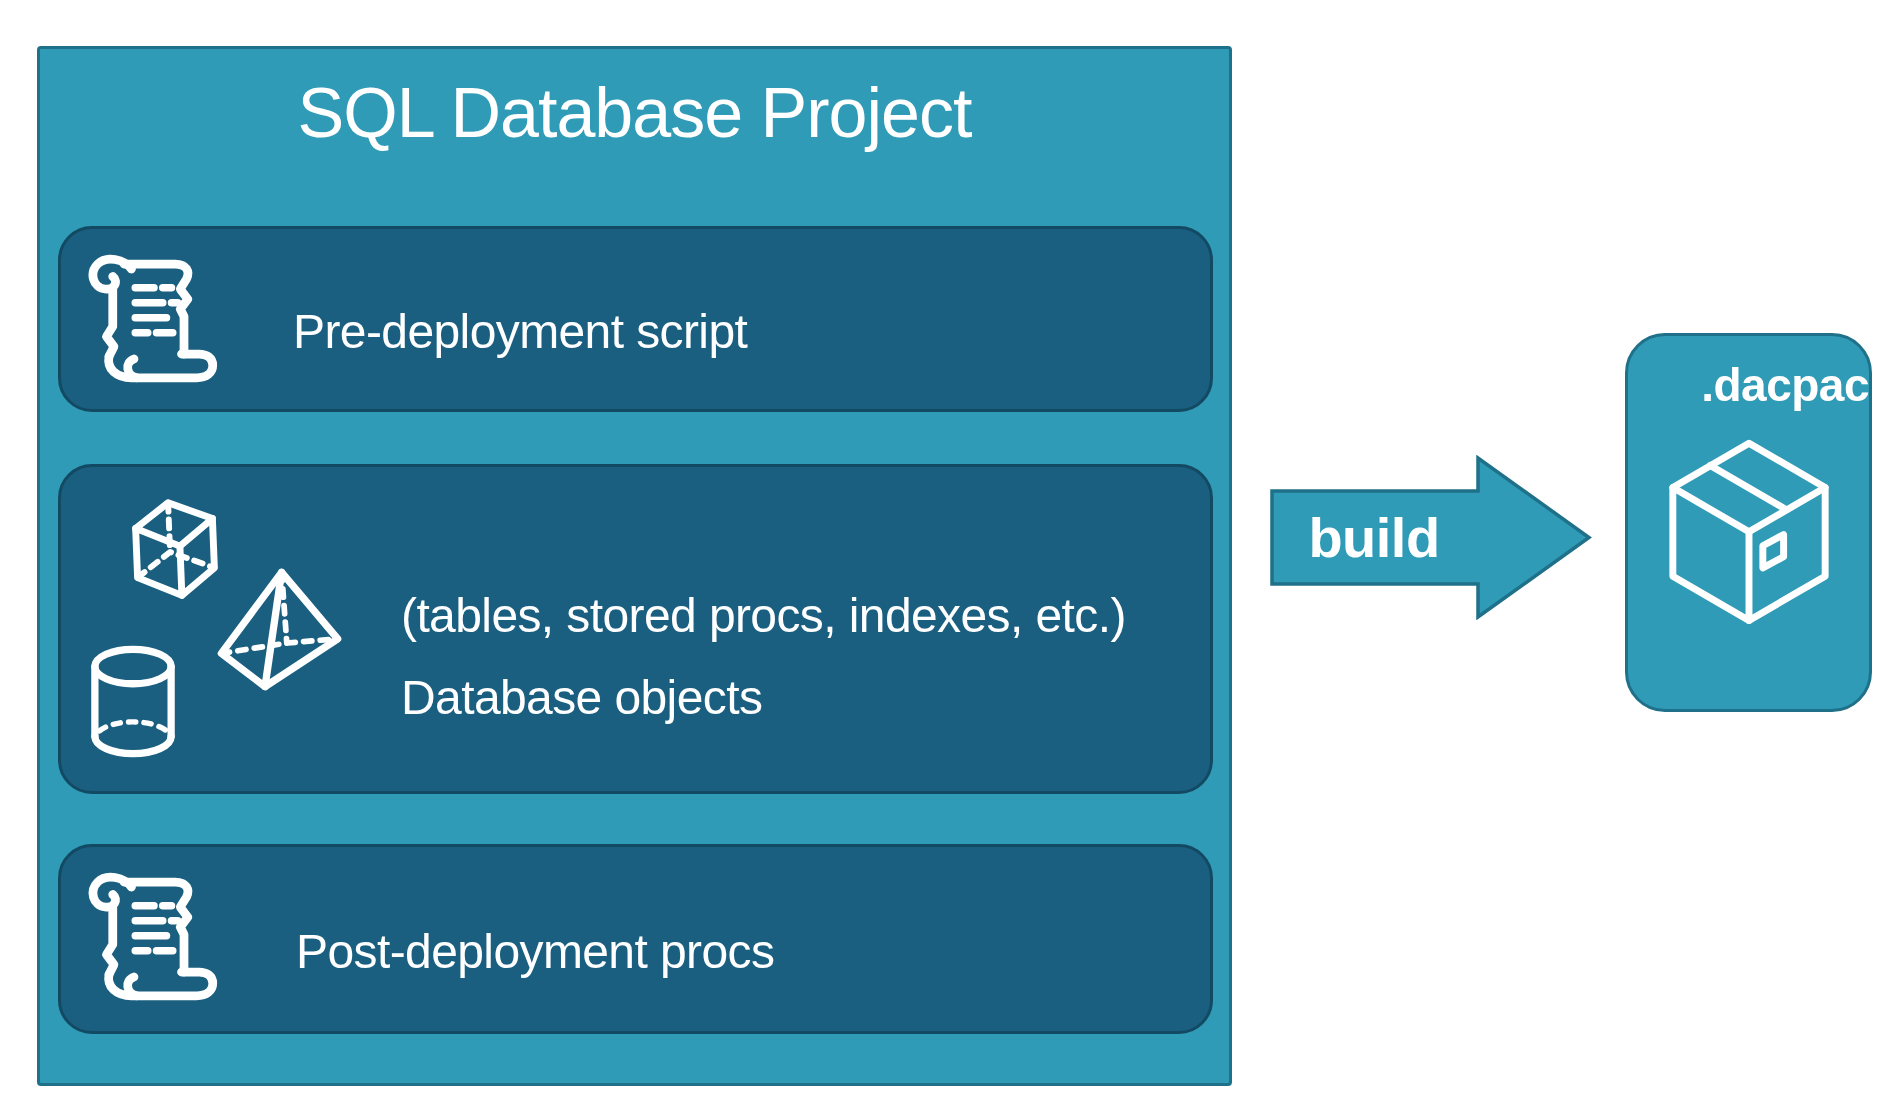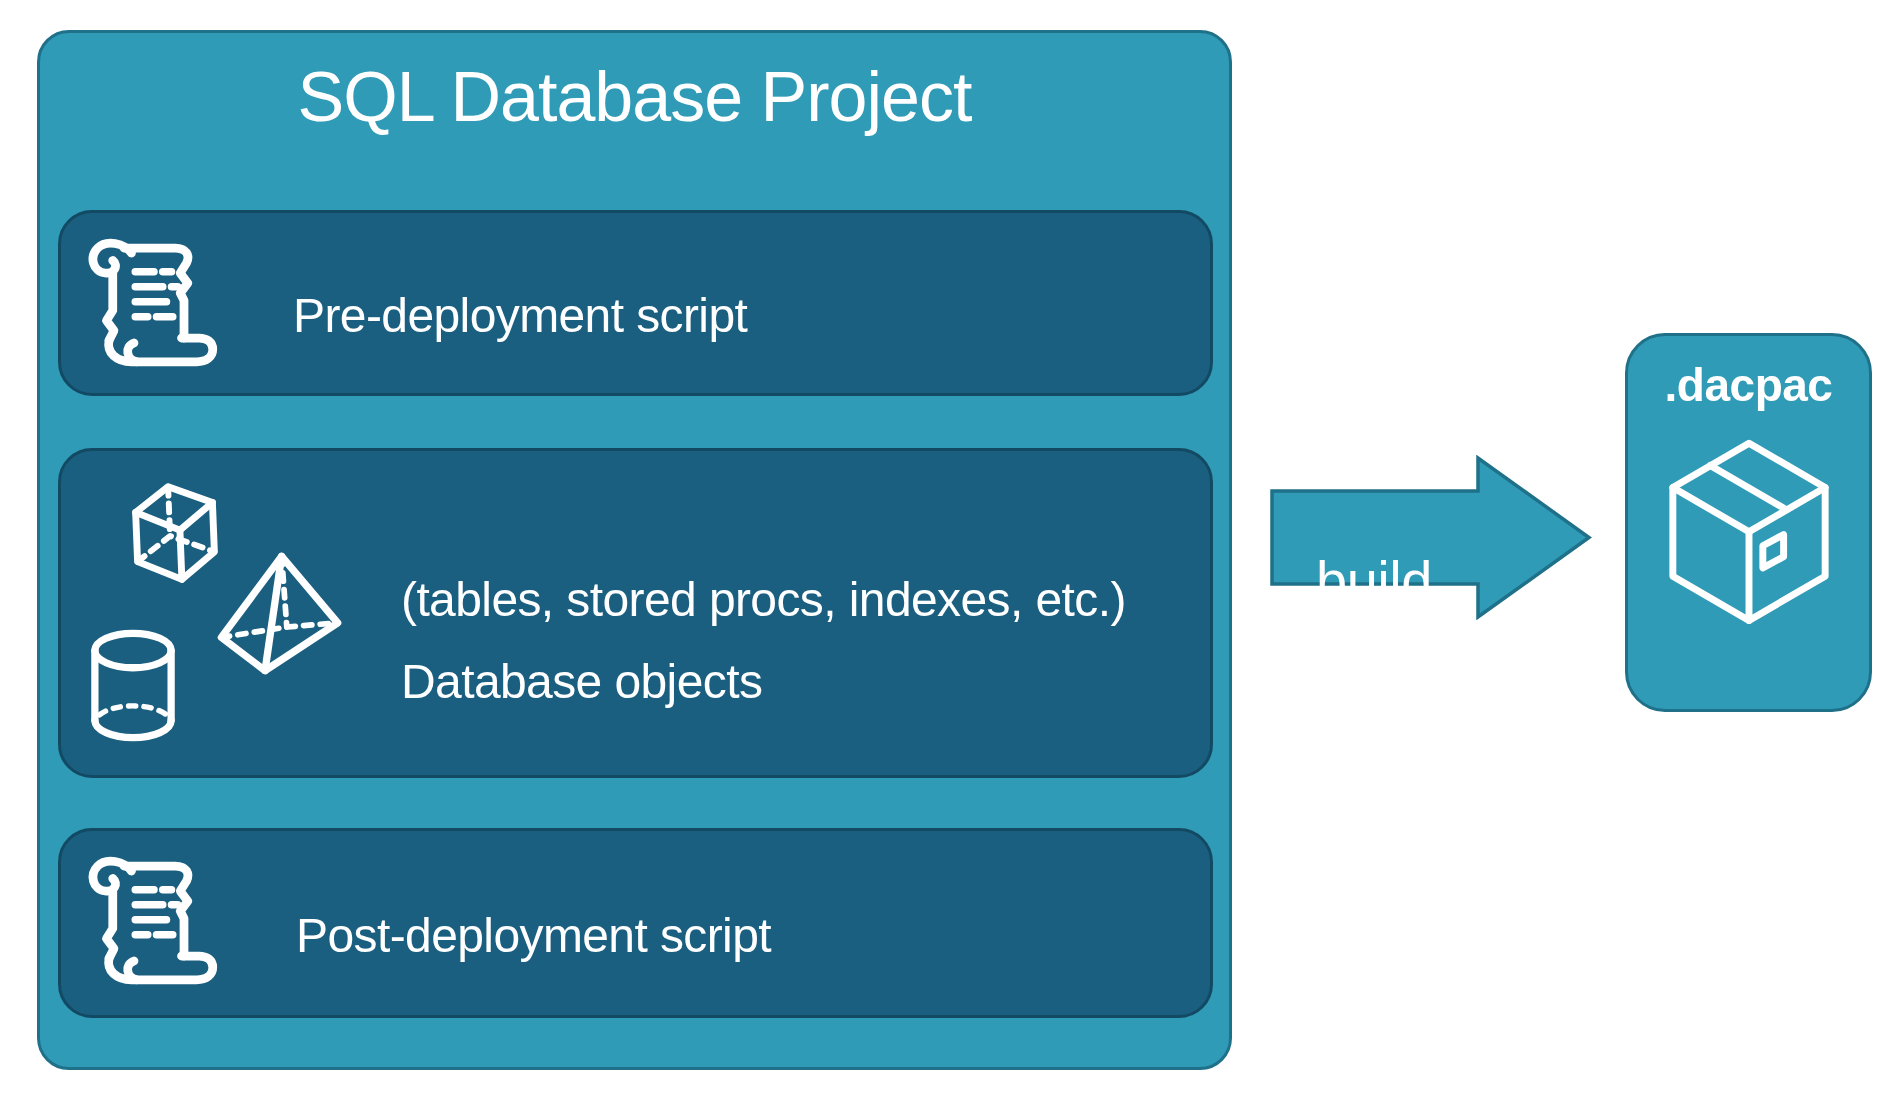--- a/index.html
+++ b/index.html
@@ -10,25 +10,25 @@
     position: relative;
     width: 1900px;
     height: 1100px;
     background: #ffffff;
     overflow: hidden;
   }
 
   
   .project-box {
     position: absolute;
-    left: 37px; top: 30px;
+    left: 37px; top: 46px;
     width: 1195px; height: 1040px;
     background: var(--accent-teal, #2F9BB7);
     border: 3px solid var(--accent-teal-border, #1F7089);
-    border-radius: 32px;
+    border-radius: 4px;
   }
   .project-title {
     position: absolute;
     left: 0; top: 24px;
     width: 100%;
     text-align: center;
     color: var(--text-white, #ffffff);
     font-size: 70px;
     font-weight: 400;
     letter-spacing: -1px;
@@ -87,34 +87,33 @@
     width: 322px; height: 165px;
   }
   .arrow-wrap svg { display: block; width: 100%; height: 100%; }
   .arrow-label {
     position: absolute;
     left: 1270px; top: 489px;
     width: 208px; height: 97px;
     display: flex; align-items: center; justify-content: center;
     color: var(--text-white, #ffffff);
     font-size: 56px;
-    font-weight: 400;
+    font-weight: 700;
     letter-spacing: -0.5px;
-    margin-top: 43px;
   }
 
   
   .dacpac-box {
     position: absolute;
     left: 1625px; top: 333px;
     width: 247px; height: 379px;
     background: var(--accent-teal, #2F9BB7);
     border: 3px solid var(--accent-teal-border, #1F7089);
     border-radius: 40px;
-    text-align: center;
+    text-align: right;
   }
   .dacpac-label {
     margin-top: 22px;
     color: var(--text-white, #ffffff);
     font-size: 46px;
     font-weight: 700;
     letter-spacing: -0.5px;
   }
   .package-icon {
     position: absolute;
@@ -195,21 +194,21 @@
           <path d="M24 86 C22 96 30 103 42 103 L94 103 C102 103 107 99 107 93 C107 87 102 84 96 84 L82 84"></path>
           <path d="M46 103 C38 101 36 91 44 88"></path>
           <g stroke-width="6">
             <path d="M45 31 H60 M67 31 H74"></path>
             <path d="M45 43 H67 M74 43 H79"></path>
             <path d="M45 55 H70"></path>
             <path d="M45 67 H55 M62 67 H75"></path>
           </g>
         </svg>
       </span>
-      <span class="panel-label v-center">Post-deployment script</span>
+      <span class="panel-label v-center">Post-deployment procs</span>
     </div>
   </section>
 
   <div class="arrow-wrap">
     <svg viewBox="0 0 322 165">
       <path d="M2 36 H208 V3 L319 82.5 L208 162 V129 H2 Z" fill="var(--accent-teal, #2F9BB7)" stroke="var(--accent-teal-border, #1F7089)" stroke-width="3.5" stroke-linejoin="miter"></path>
     </svg>
   </div>
   <span class="arrow-label">build</span>
 

